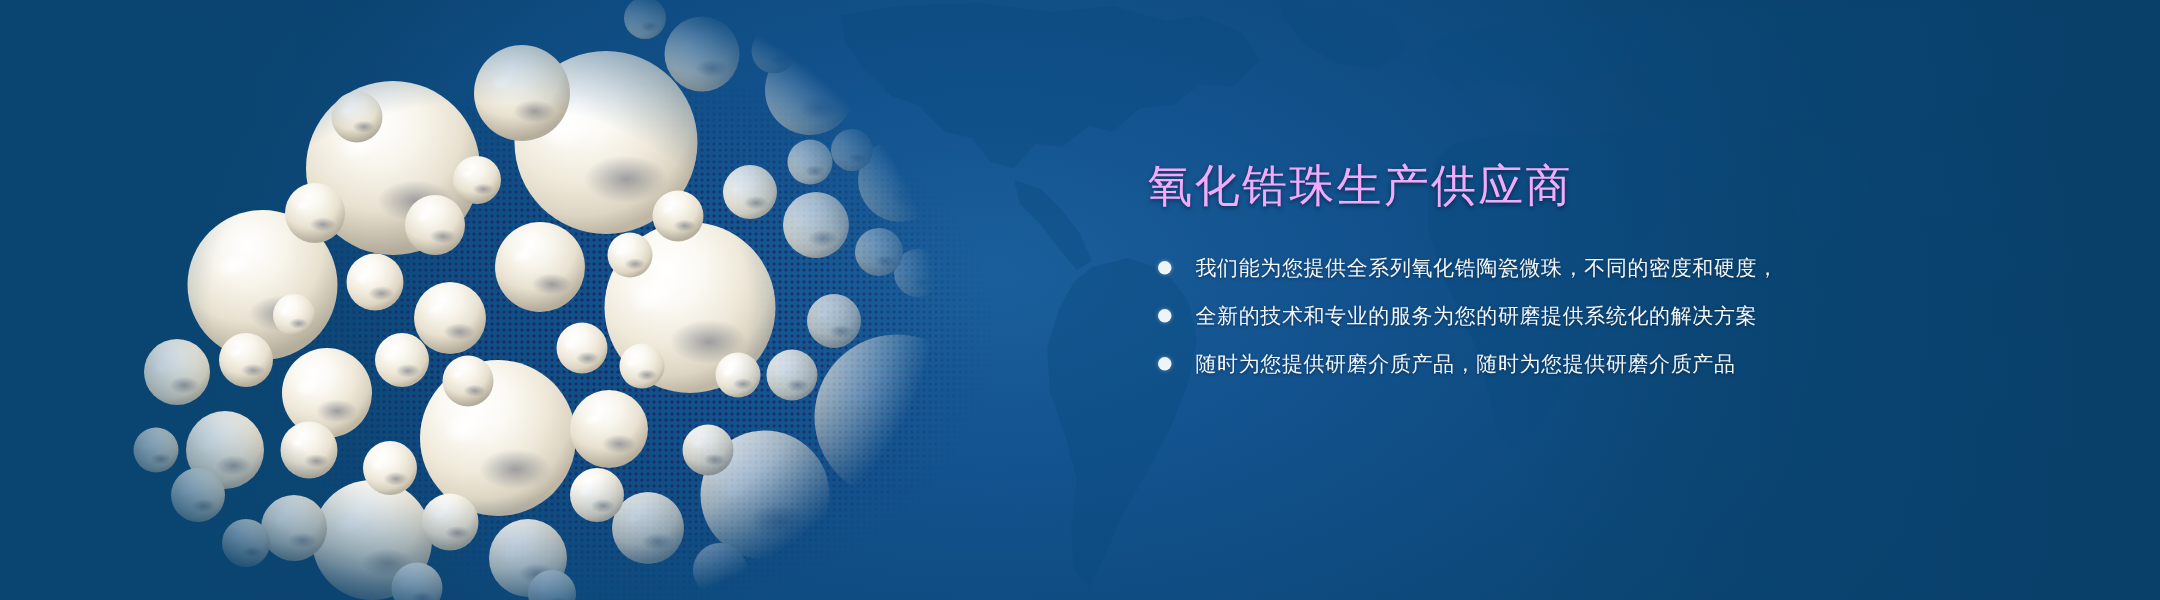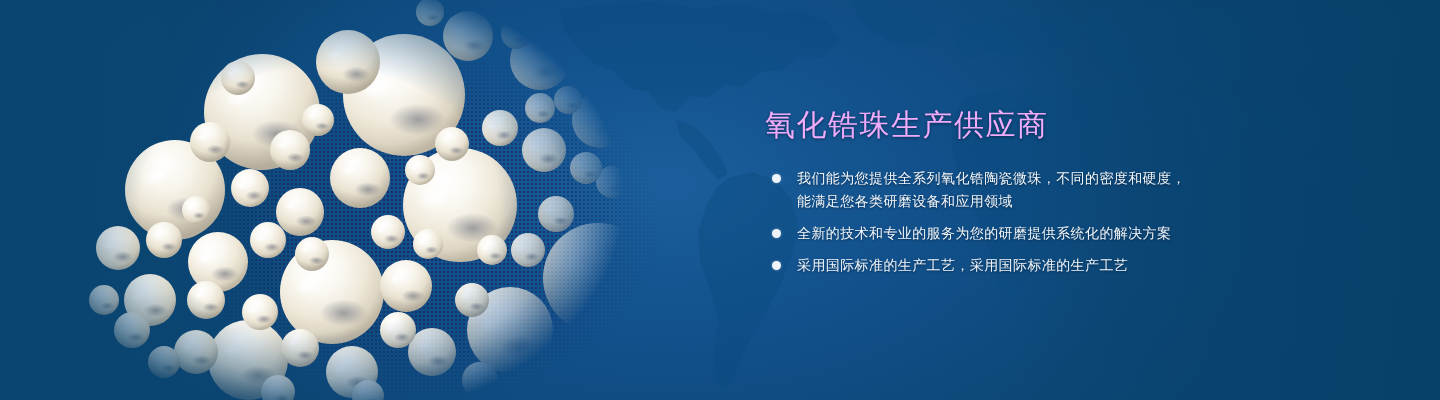--- a/index.html
+++ b/index.html
@@ -286,34 +286,33 @@
   <div class="copy">
 
     <h1 class="headline">氧化锆珠生产供应商</h1>
 
     <ul class="bullets">
 
       <li class="bullet">
         <span class="bullet-dot"></span>
         <span class="bullet-text">
           <span class="ln">我们能为您提供全系列氧化锆陶瓷微珠，不同的密度和硬度，</span>
-          <span class="ln">能满足您各类研磨设备和应用领域</span>
         </span>
       </li>
 
       <li class="bullet">
         <span class="bullet-dot"></span>
         <span class="bullet-text">
           <span class="ln">全新的技术和专业的服务为您的研磨提供系统化的解决方案</span>
         </span>
       </li>
 
       <li class="bullet">
         <span class="bullet-dot"></span>
         <span class="bullet-text">
-          <span class="ln">采用国际标准的生产工艺，采用国际标准的生产工艺</span>
+          <span class="ln">随时为您提供研磨介质产品，随时为您提供研磨介质产品</span>
         </span>
       </li>
 
     </ul>
   </div>
 
 </div>
 
 </body></html>

